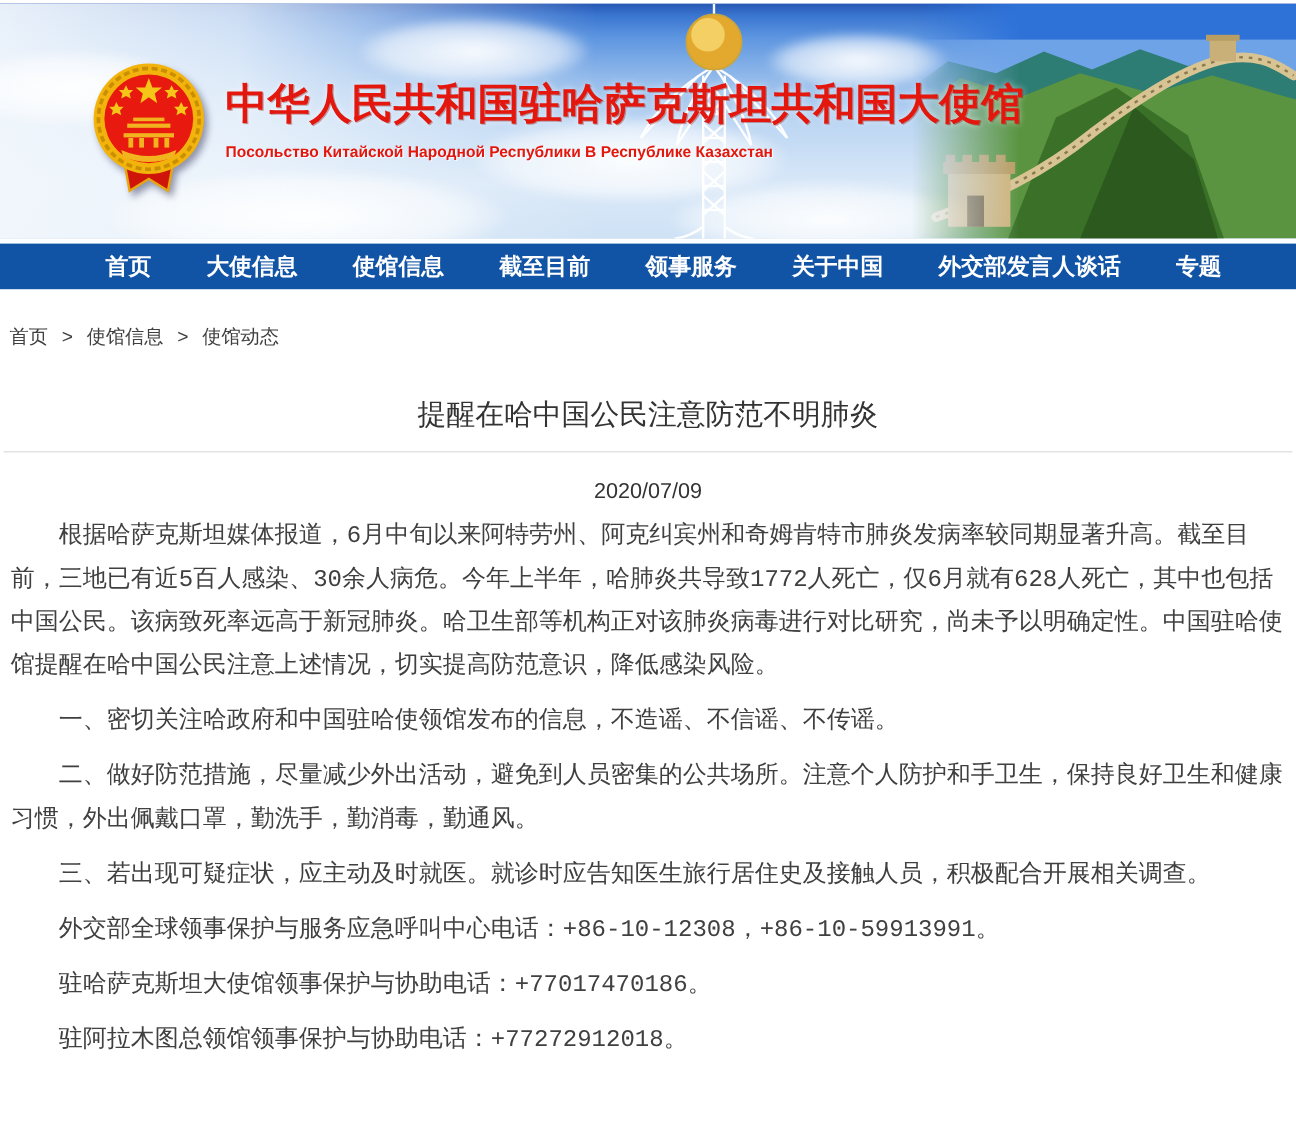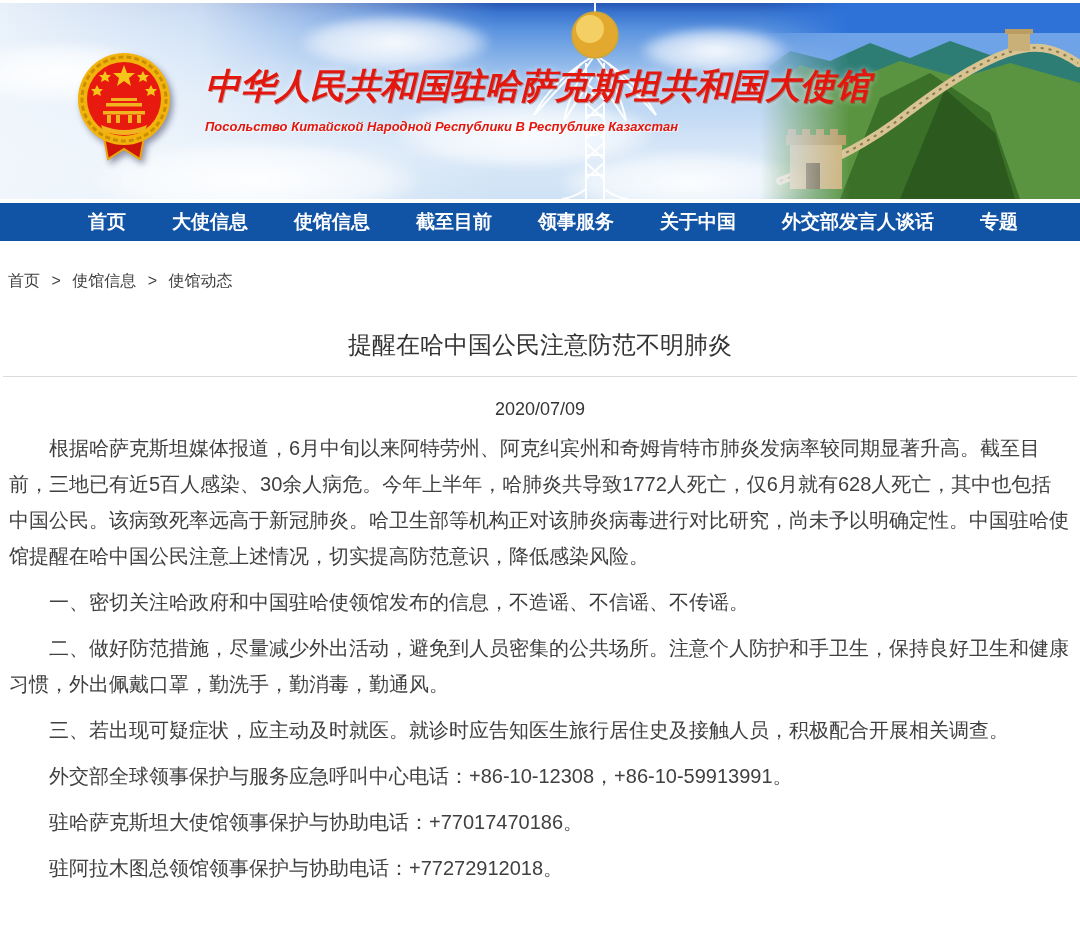--- a/index.html
+++ b/index.html
@@ -43,21 +43,21 @@
     -webkit-mask-image: linear-gradient(to left, #000 72%, transparent 100%);
             mask-image: linear-gradient(to left, #000 72%, transparent 100%);
   }
   .bayterek {
     position: absolute; left: 520px; top: 0; width: 150px; height: 196px; z-index: 3;
   }
   .emblem {
     position: absolute; left: 76px; top: 46px; width: 96px; height: 114px; z-index: 4;
     filter: drop-shadow(3px 4px 3px rgba(30,30,70,0.45));
   }
-  .banner-titles { position: absolute; left: 205px; top: 60px; z-index: 5; width: 760px; font-style: italic; }
+  .banner-titles { position: absolute; left: 188px; top: 60px; z-index: 5; width: 760px; }
   .title-zh {
     font-size: 35px; font-weight: bold; color: #e3170d; letter-spacing: 0px;
     white-space: nowrap;
     text-shadow: 1px 1px 0 rgba(130,10,0,0.35), 0 0 6px rgba(255,255,255,0.6);
   }
   .title-ru {
     margin-top: 9px;
     font-size: 13px; font-weight: bold; color: #e3170d; white-space: nowrap;
     text-shadow: 1px 1px 0 rgba(255,255,255,0.8);
   }
@@ -97,21 +97,21 @@
     margin-top: 22px;
     text-align: center;
     font-size: 18px; color: #333333;
   }
   .article-body {
     margin-top: 7px;
     padding: 0 9px;
     font-size: 20px; color: #404040;
     line-height: 36px;
   }
-  .article-body p { text-indent: 2em; margin: 10px 0; }
+  .article-body p { text-indent: 2em; margin: 10px 0; font-family: Liberation Mono, monospace; }
 </style>
 </head>
 <body>
 
 <div class="banner">
   <div class="banner-left-fade"></div>
   <div class="cloud c1"></div>
   <div class="cloud c2"></div>
   <div class="cloud c3"></div>
   <div class="cloud c4"></div>

